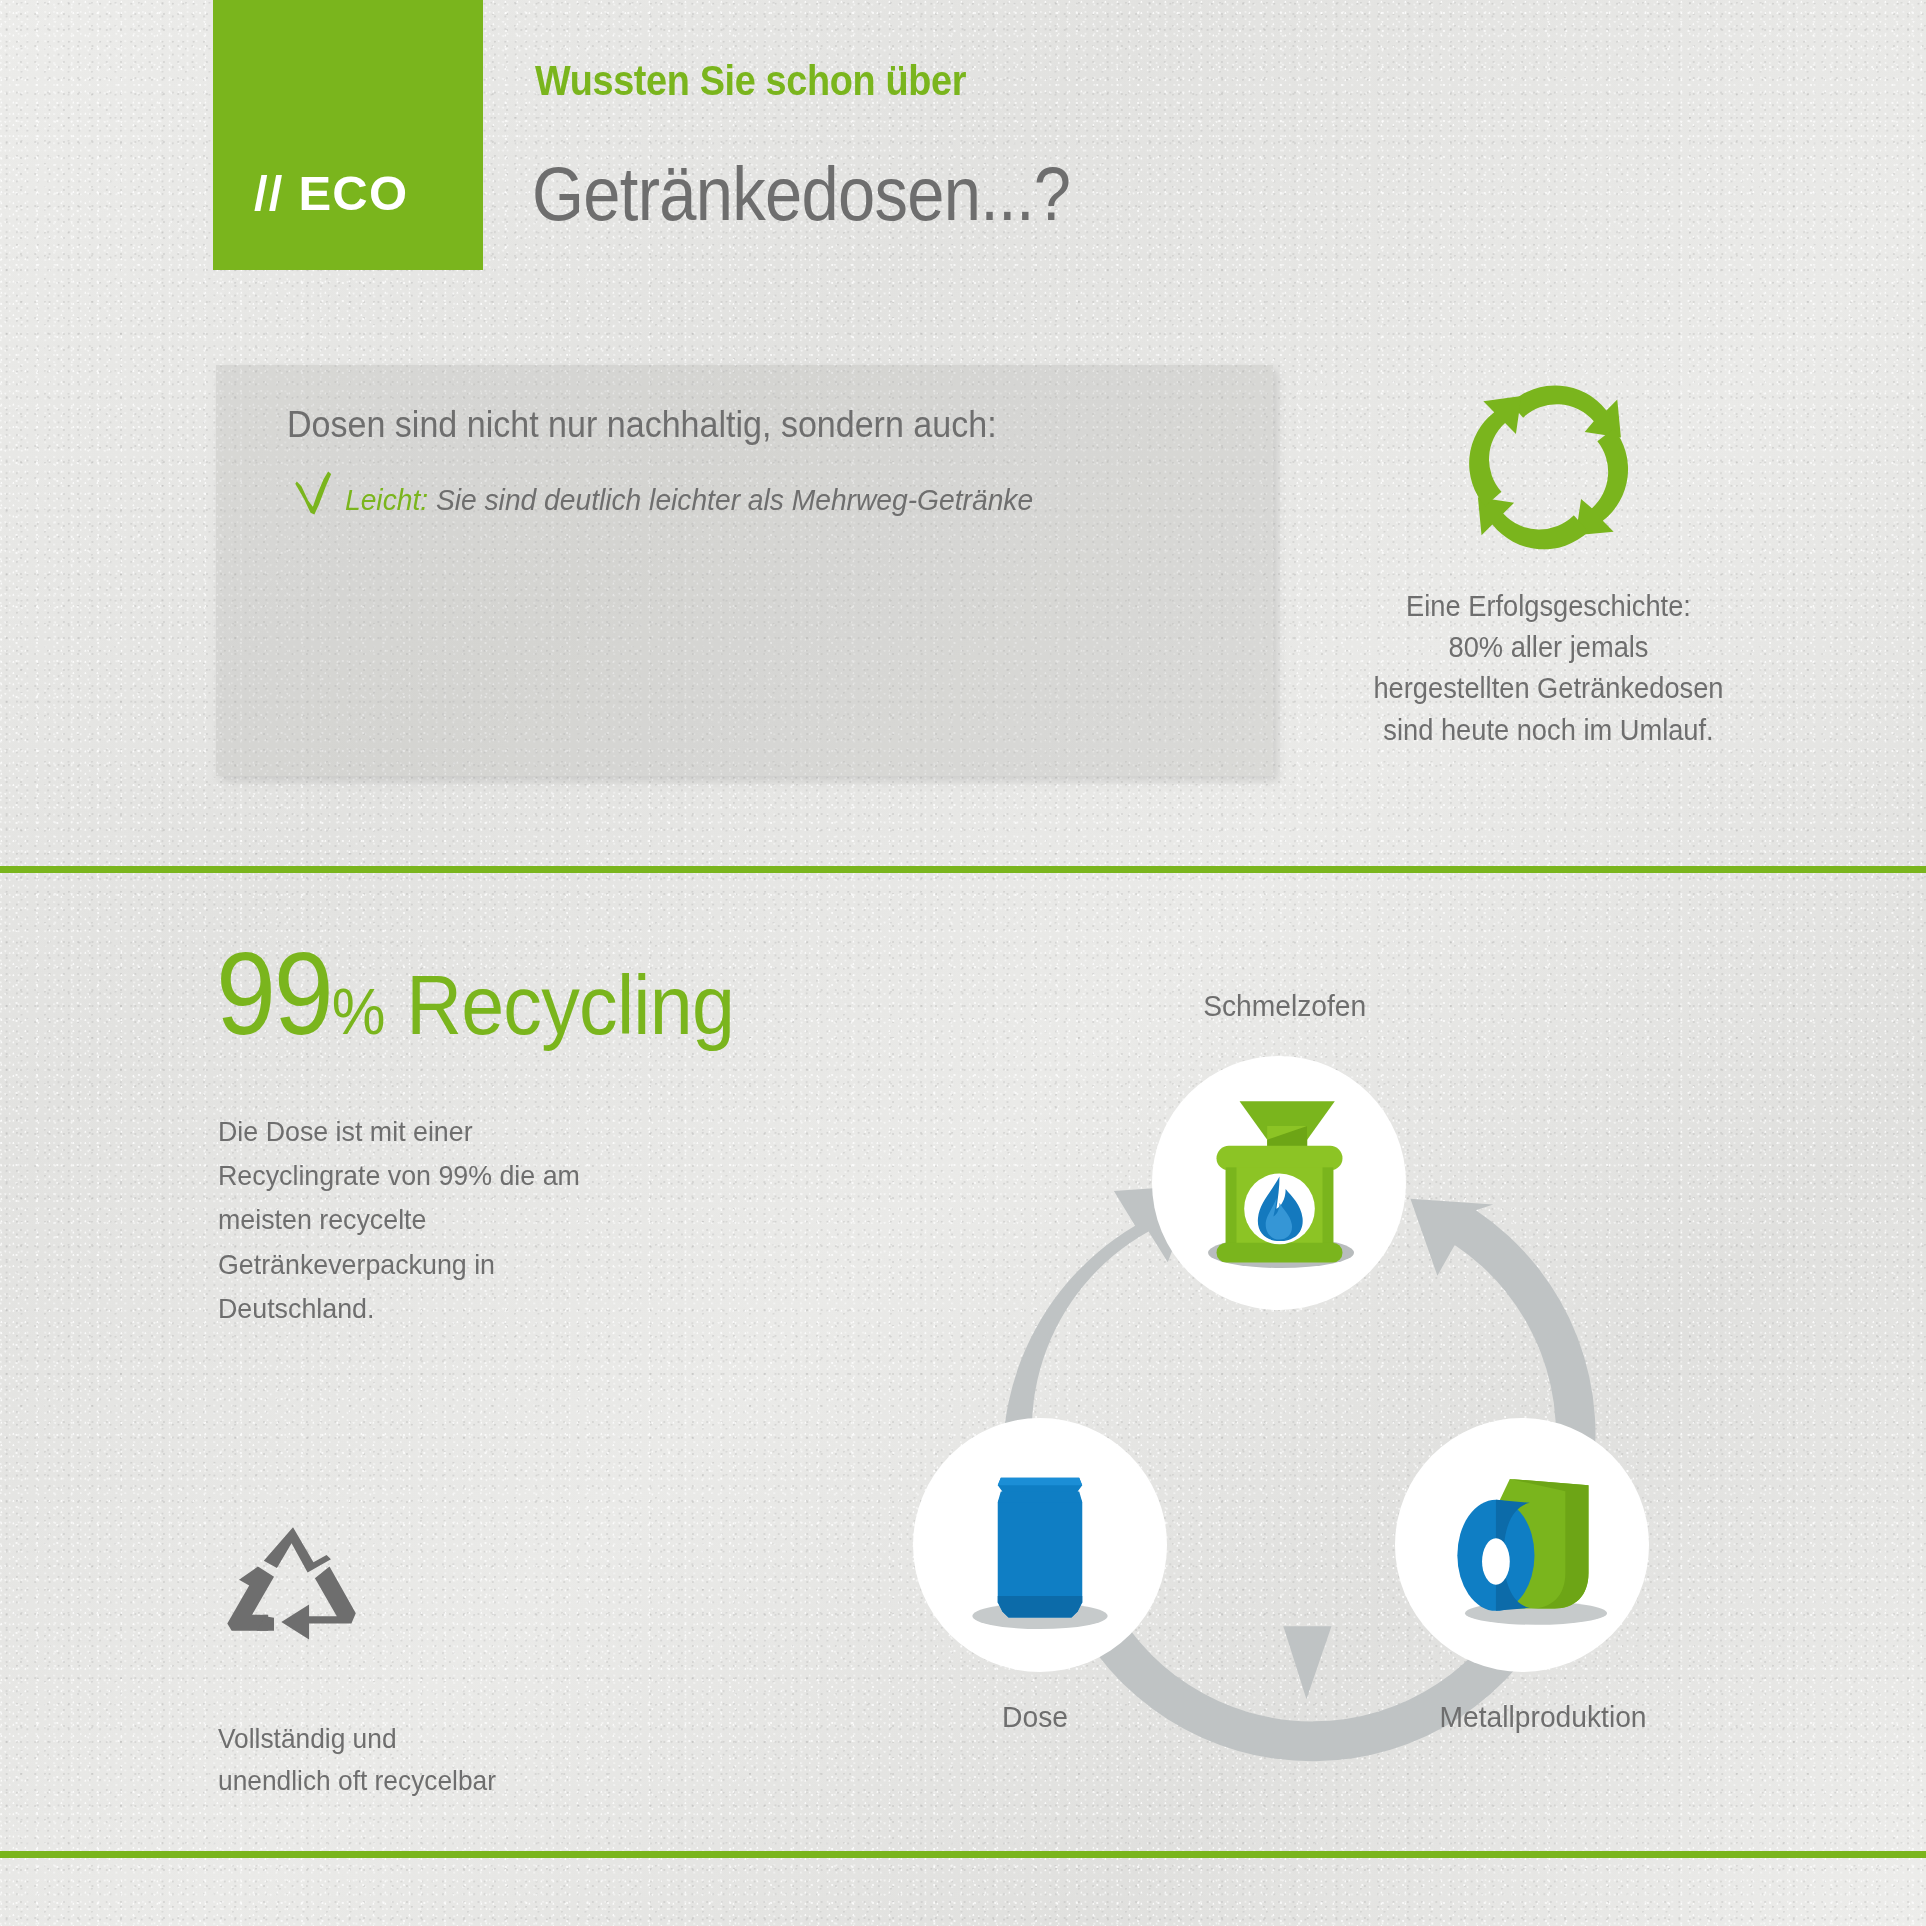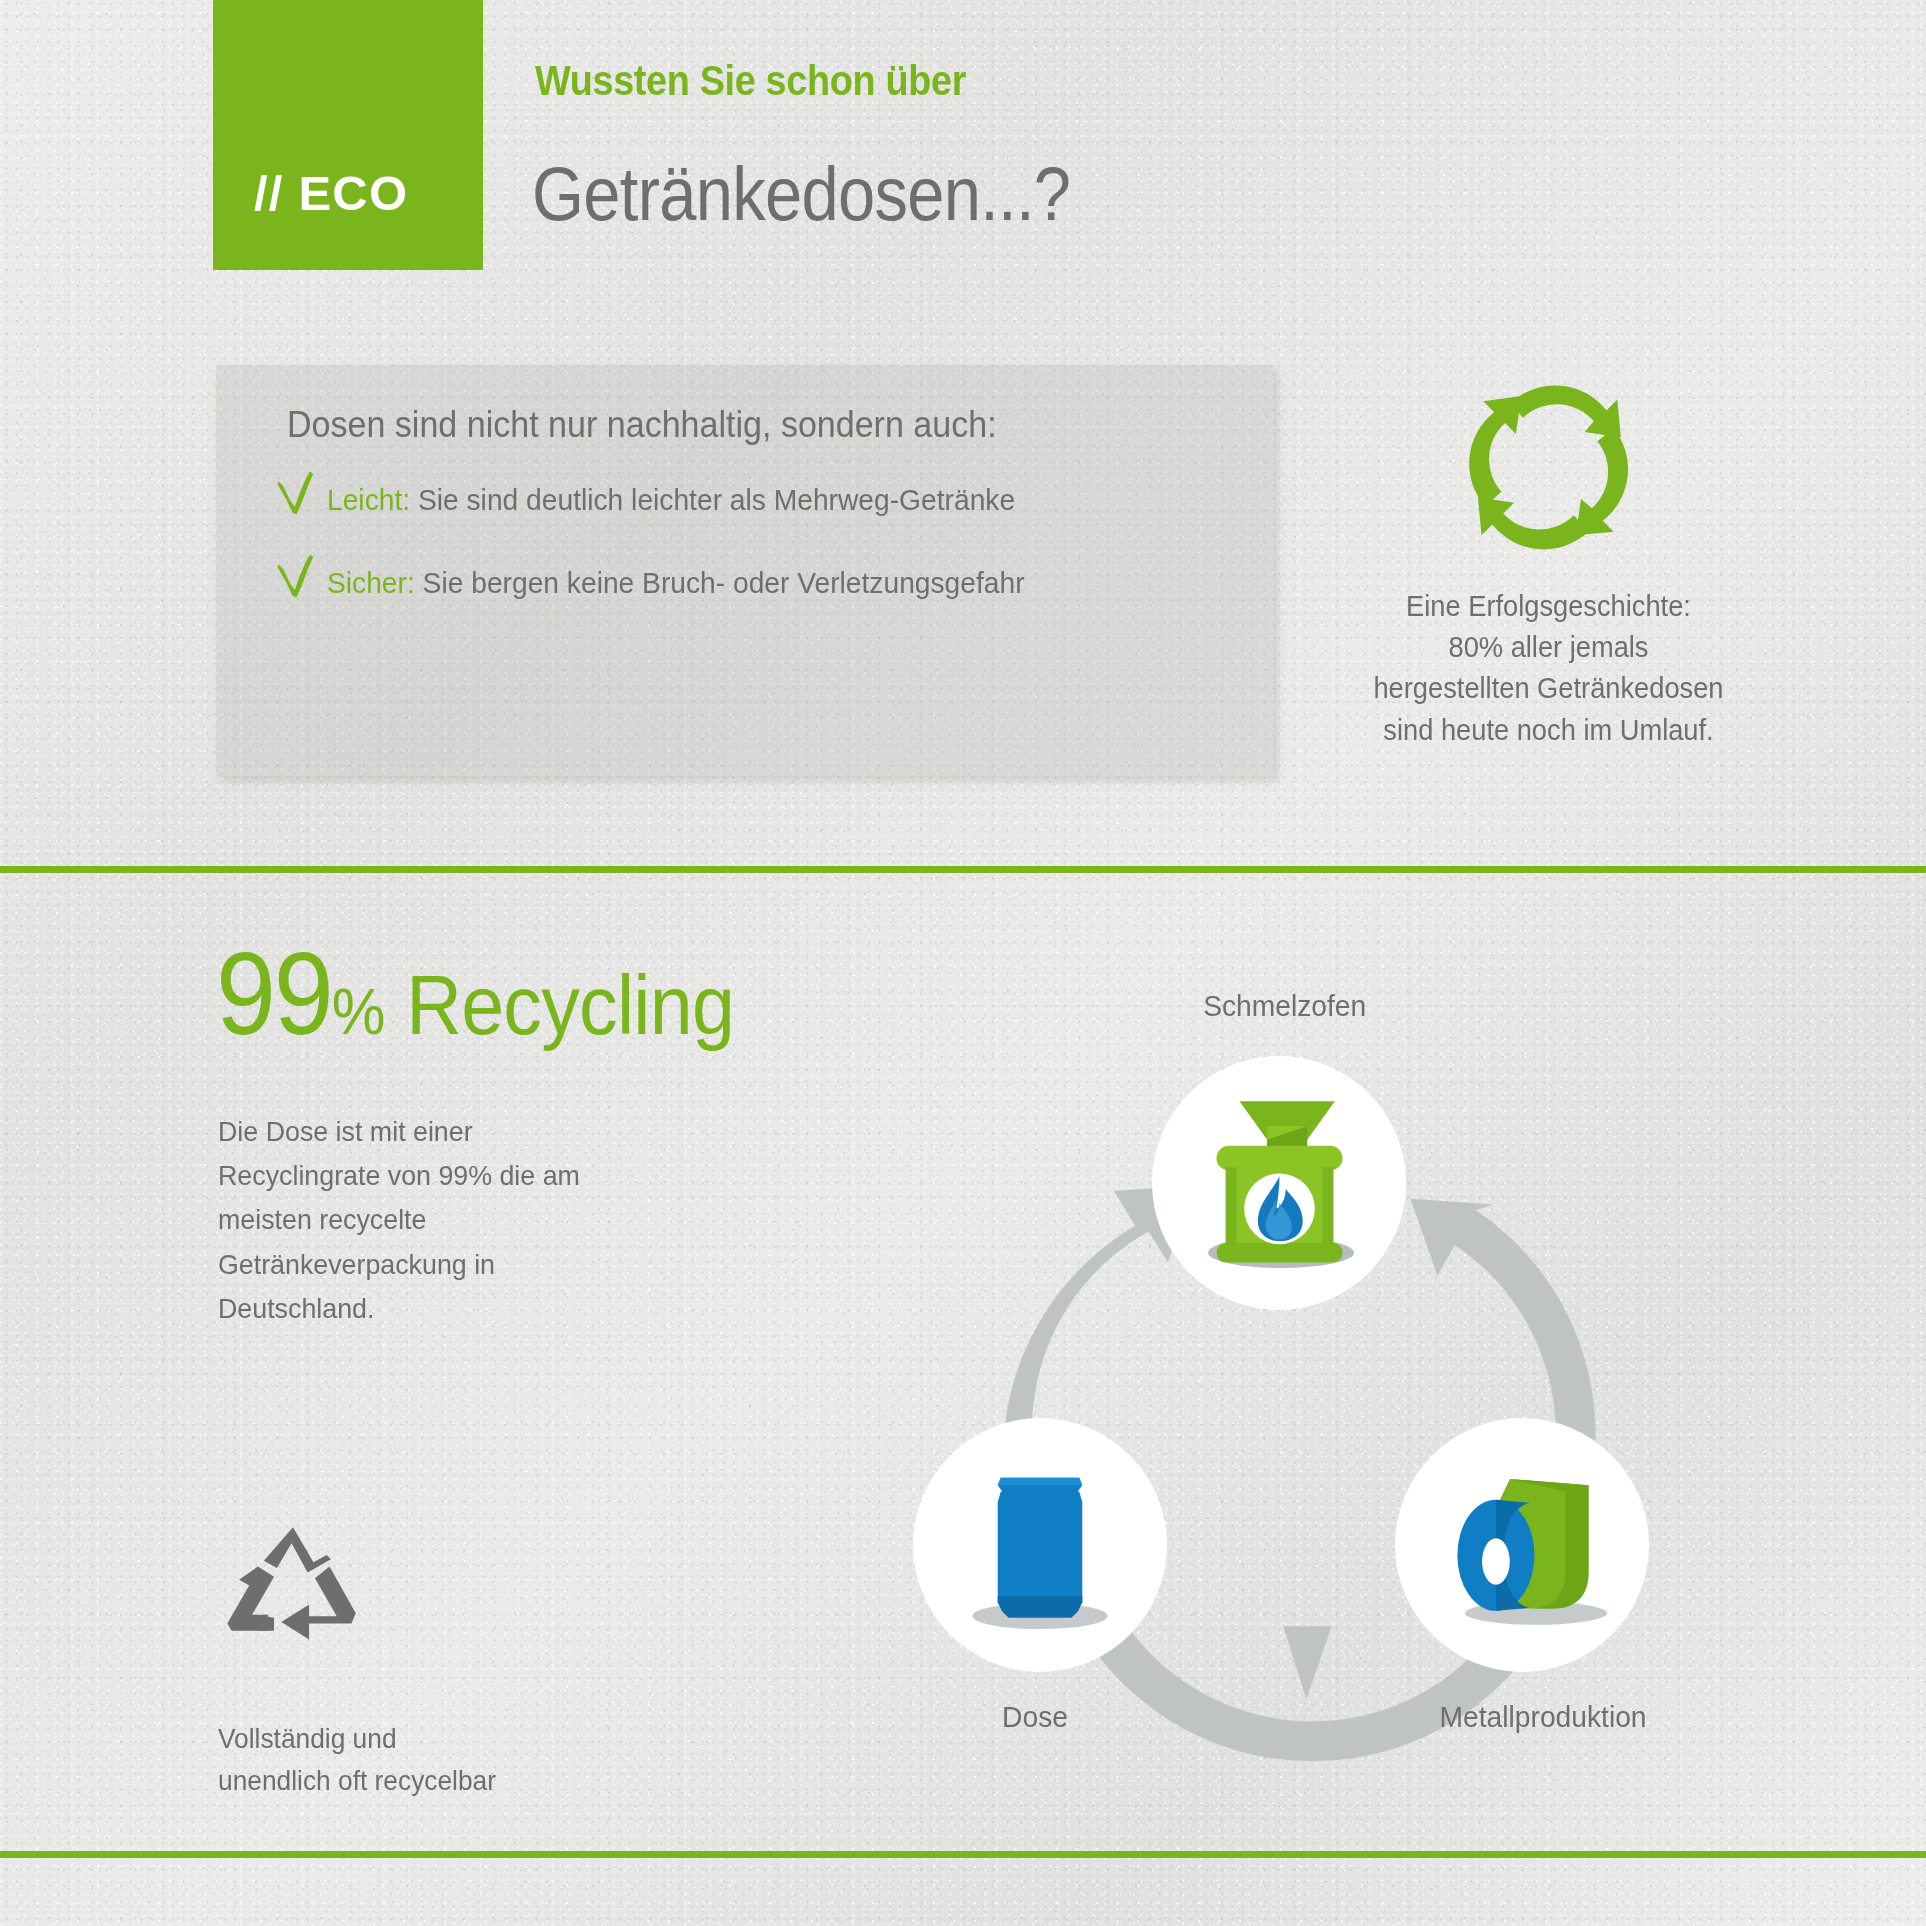--- a/index.html
+++ b/index.html
@@ -77,22 +77,23 @@
     position: absolute;
     left: 287px; top: 404px;
     color: #6e6e6e;
     font-size: 37px;
     white-space: nowrap;
     transform: scaleX(0.92);
     transform-origin: left center;
   }
   .fact-row {
     position: absolute;
-    left: 275px;
+    left: 293px;
     width: 978px;
+    font-style: italic;
   }
   .fact-row .check {
     position: absolute;
     left: 0; top: -8.5px;
     width: 42px; height: 46px;
   }
   .fact-text {
     margin-left: 52px;
     color: #6e6e6e;
     font-size: 30px;
@@ -214,30 +215,20 @@
     <span class="check">
       <svg viewBox="0 0 110 120" width="42" height="46" aria-hidden="true">
         <path d="M6 36 L10 30 L22 42 L40 80 L52 96 L64 62 L80 24 L92 4 L100 10 L86 42 L68 90 L56 116 L46 112 L30 78 Z" fill="#7ab51d"></path>
       </svg>
     </span>
     <div class="fact-text">
       <span class="lead">Leicht:</span><span> Sie sind deutlich leichter als Mehrweg-Getränke</span>
     </div>
   </div>
 
-  <div class="fact-row" style="top:561px;">
-    <span class="check">
-      <svg viewBox="0 0 110 120" width="42" height="46" aria-hidden="true">
-        <path d="M6 36 L10 30 L22 42 L40 80 L52 96 L64 62 L80 24 L92 4 L100 10 L86 42 L68 90 L56 116 L46 112 L30 78 Z" fill="#7ab51d"></path>
-      </svg>
-    </span>
-    <div class="fact-text">
-      <span class="lead">Sicher:</span><span> Sie bergen keine Bruch- oder Verletzungsgefahr</span>
-    </div>
-  </div>
 
 
   <div class="recycle-arrows">
     <svg viewBox="0 0 200 200" width="181" height="181" aria-hidden="true">
       <g fill="#7ab51d">
 
         <path d="M58 30 A 72 72 0 0 1 164 38 L176 26 L180 68 L140 62 L150 50 A 54 54 0 0 0 72 46 Z"></path>
 
         <path d="M172 58 A 72 72 0 0 1 160 160 L172 172 L130 176 L136 136 L148 146 A 54 54 0 0 0 154 72 Z"></path>
 

